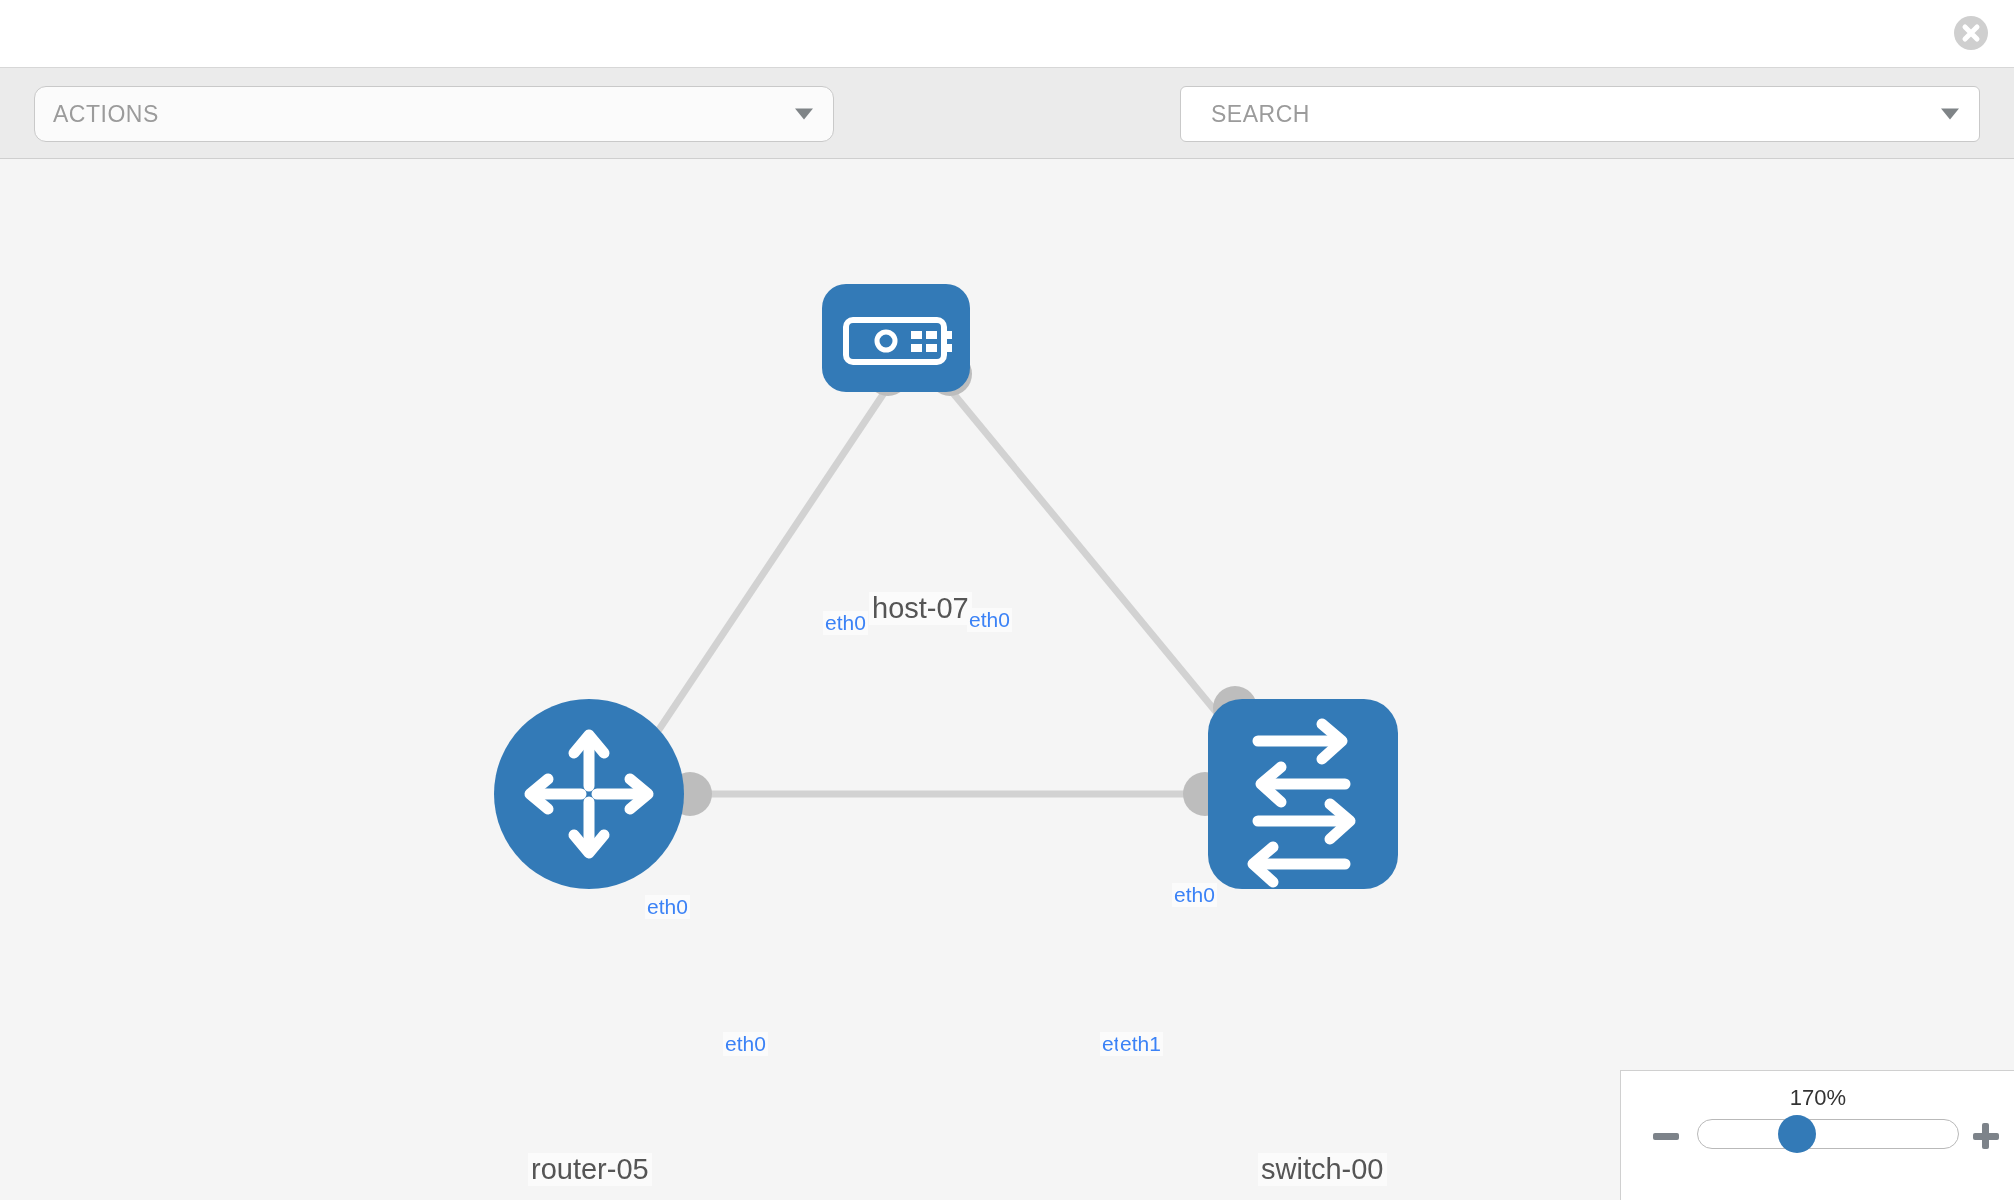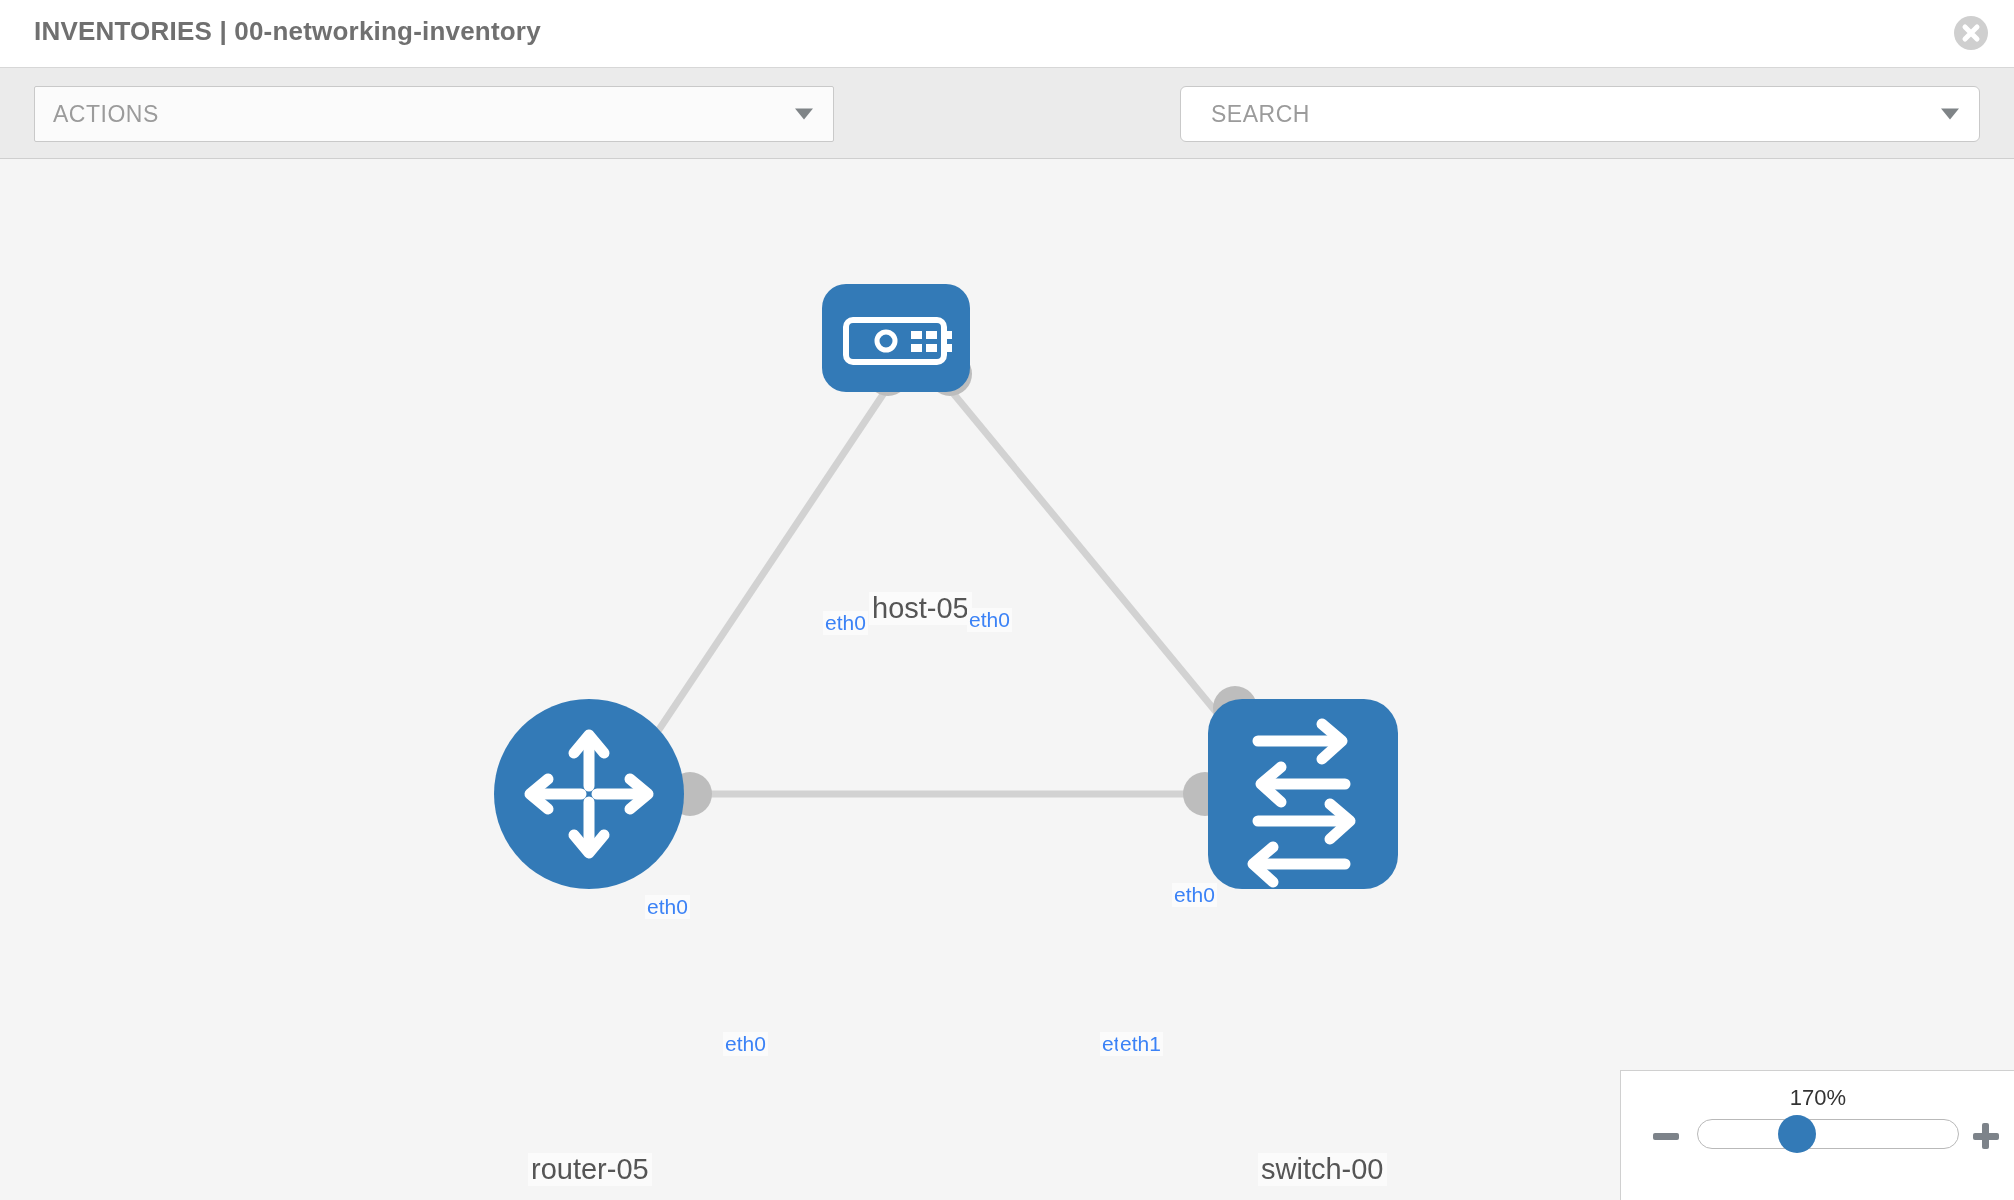--- a/index.html
+++ b/index.html
@@ -37,21 +37,21 @@
     position: absolute; left: 0; top: 68px;
     width: 2014px; height: 91px;
     background: #ebebeb;
     border-bottom: 1px solid #cfcfcf;
   }
   .actions-select {
     position: absolute; left: 34px; top: 18px;
     width: 800px; height: 56px;
     background: #fbfbfb;
     border: 1px solid #c9c9c9;
-    border-radius: 2px;
+    border-radius: 12px;
   }
   .actions-select .label {
     position: absolute; left: 18px; top: 14px;
     font-size: 23px; color: #9b9b9b; letter-spacing: 0.5px;
   }
   .caret {
     position: absolute; right: 20px; top: 50%;
     transform: translateY(-50%);
     width: 0; height: 0;
     border-left: 9px solid transparent;
@@ -134,21 +134,20 @@
   }
   .zoom-plus-h { left: 352px; top: 62px; width: 26px; height: 7px; }
   .zoom-plus-v { left: 361px; top: 52px; width: 7px;  height: 26px; }
 </style>
 </head>
 <body>
 
 <div id="app">
 
   <div class="header">
-    <div class="header-title">INVENTORIES | 00-networking-inventory</div>
     <div class="close-btn">
       <svg width="34" height="34" viewBox="0 0 34 34" aria-hidden="true">
         <path d="M11 11 L23 23 M23 11 L11 23" stroke="#ffffff" stroke-width="5" stroke-linecap="round"></path>
       </svg>
     </div>
   </div>
 
   <div class="toolbar">
 
     <div class="actions-select">
@@ -235,21 +234,21 @@
           <path d="M1258 662 L1348 662"></path>
           <path d="M1330 645 L1350 662 L1330 680"></path>
           <path d="M1345 705 L1255 705"></path>
           <path d="M1273 688 L1253 705 L1273 723"></path>
         </g>
       </g>
     </svg>
 
     <div class="edge-label" style="left:823px; top:452px;">eth0</div>
 
-    <div class="node-label" style="left:869px; top:433px;">host-05</div>
+    <div class="node-label" style="left:869px; top:433px;">host-07</div>
 
     <div class="edge-label" style="left:967px; top:449px;">eth0</div>
 
     <div class="edge-label" style="left:645px; top:736px;">eth0</div>
 
     <div class="edge-label" style="left:1172px; top:724px;">eth0</div>
 
     <div class="edge-label" style="left:723px; top:873px;">eth0</div>
 
     <div class="edge-label" style="left:1100px; top:873px;">eth</div>

